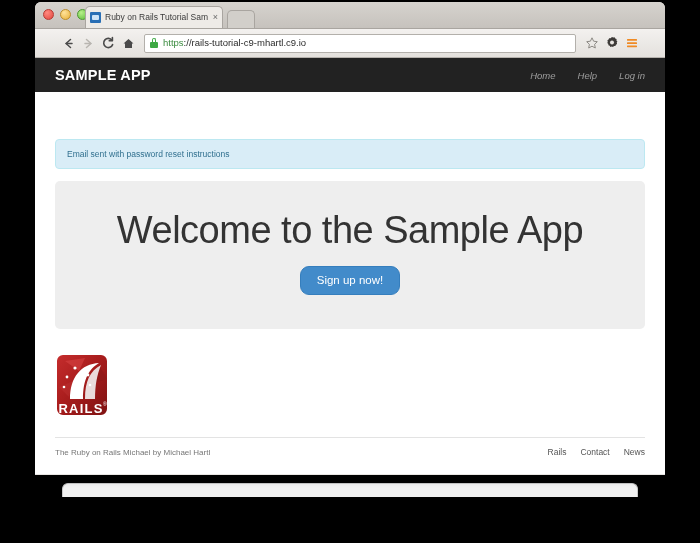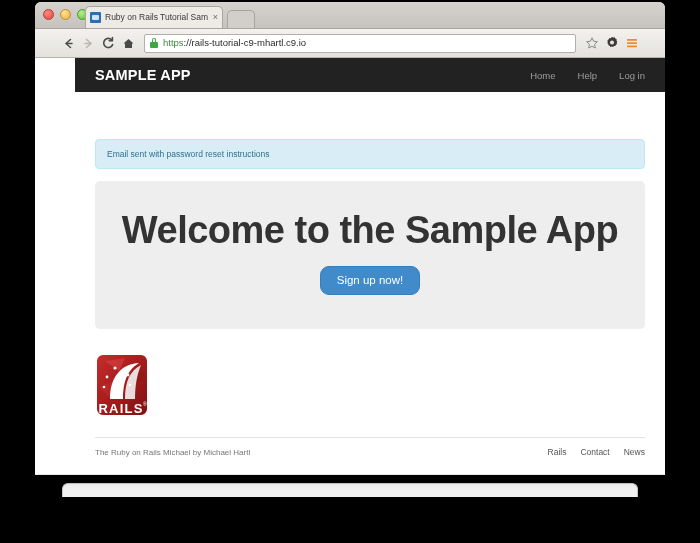--- a/index.html
+++ b/index.html
@@ -203,21 +203,20 @@
     justify-content: center;
     flex: 0 0 auto;
   }
 
   
   .viewport {
     height: 416px;
     background: #ffffff;
     overflow: hidden;
     position: relative;
-    padding-left: 40px;
   }
 
   
   .navbar {
     height: 34px;
     background: #222222;
     display: flex;
     align-items: center;
     padding: 0 20px;
     box-sizing: border-box;
@@ -230,20 +229,21 @@
     flex: 1 1 auto;
   }
   .nav-links {
     display: flex;
     gap: 22px;
   }
   .nav-links a {
     color: #9d9d9d;
     font-size: 9.5px;
     text-decoration: none;
+    font-style: italic;
   }
 
   
   .container {
     padding: 0 20px;
     box-sizing: border-box;
     margin-top: 47px;
   }
 
   .alert {
@@ -261,21 +261,21 @@
     margin-top: 12px;
     background: #eeeeee;
     border-radius: 5px;
     padding: 30px 10px 34px;
     text-align: center;
     box-sizing: border-box;
   }
   .jumbotron h1 {
     margin: 0;
     font-size: 38px;
-    font-weight: bold;
+    font-weight: normal;
     color: #333333;
     letter-spacing: -0.5px;
     line-height: 1.05;
   }
   .jumbotron p {
     margin: 14px 0 0;
     font-size: 9.5px;
     color: #4a4a4a;
     font-weight: normal;
   }

